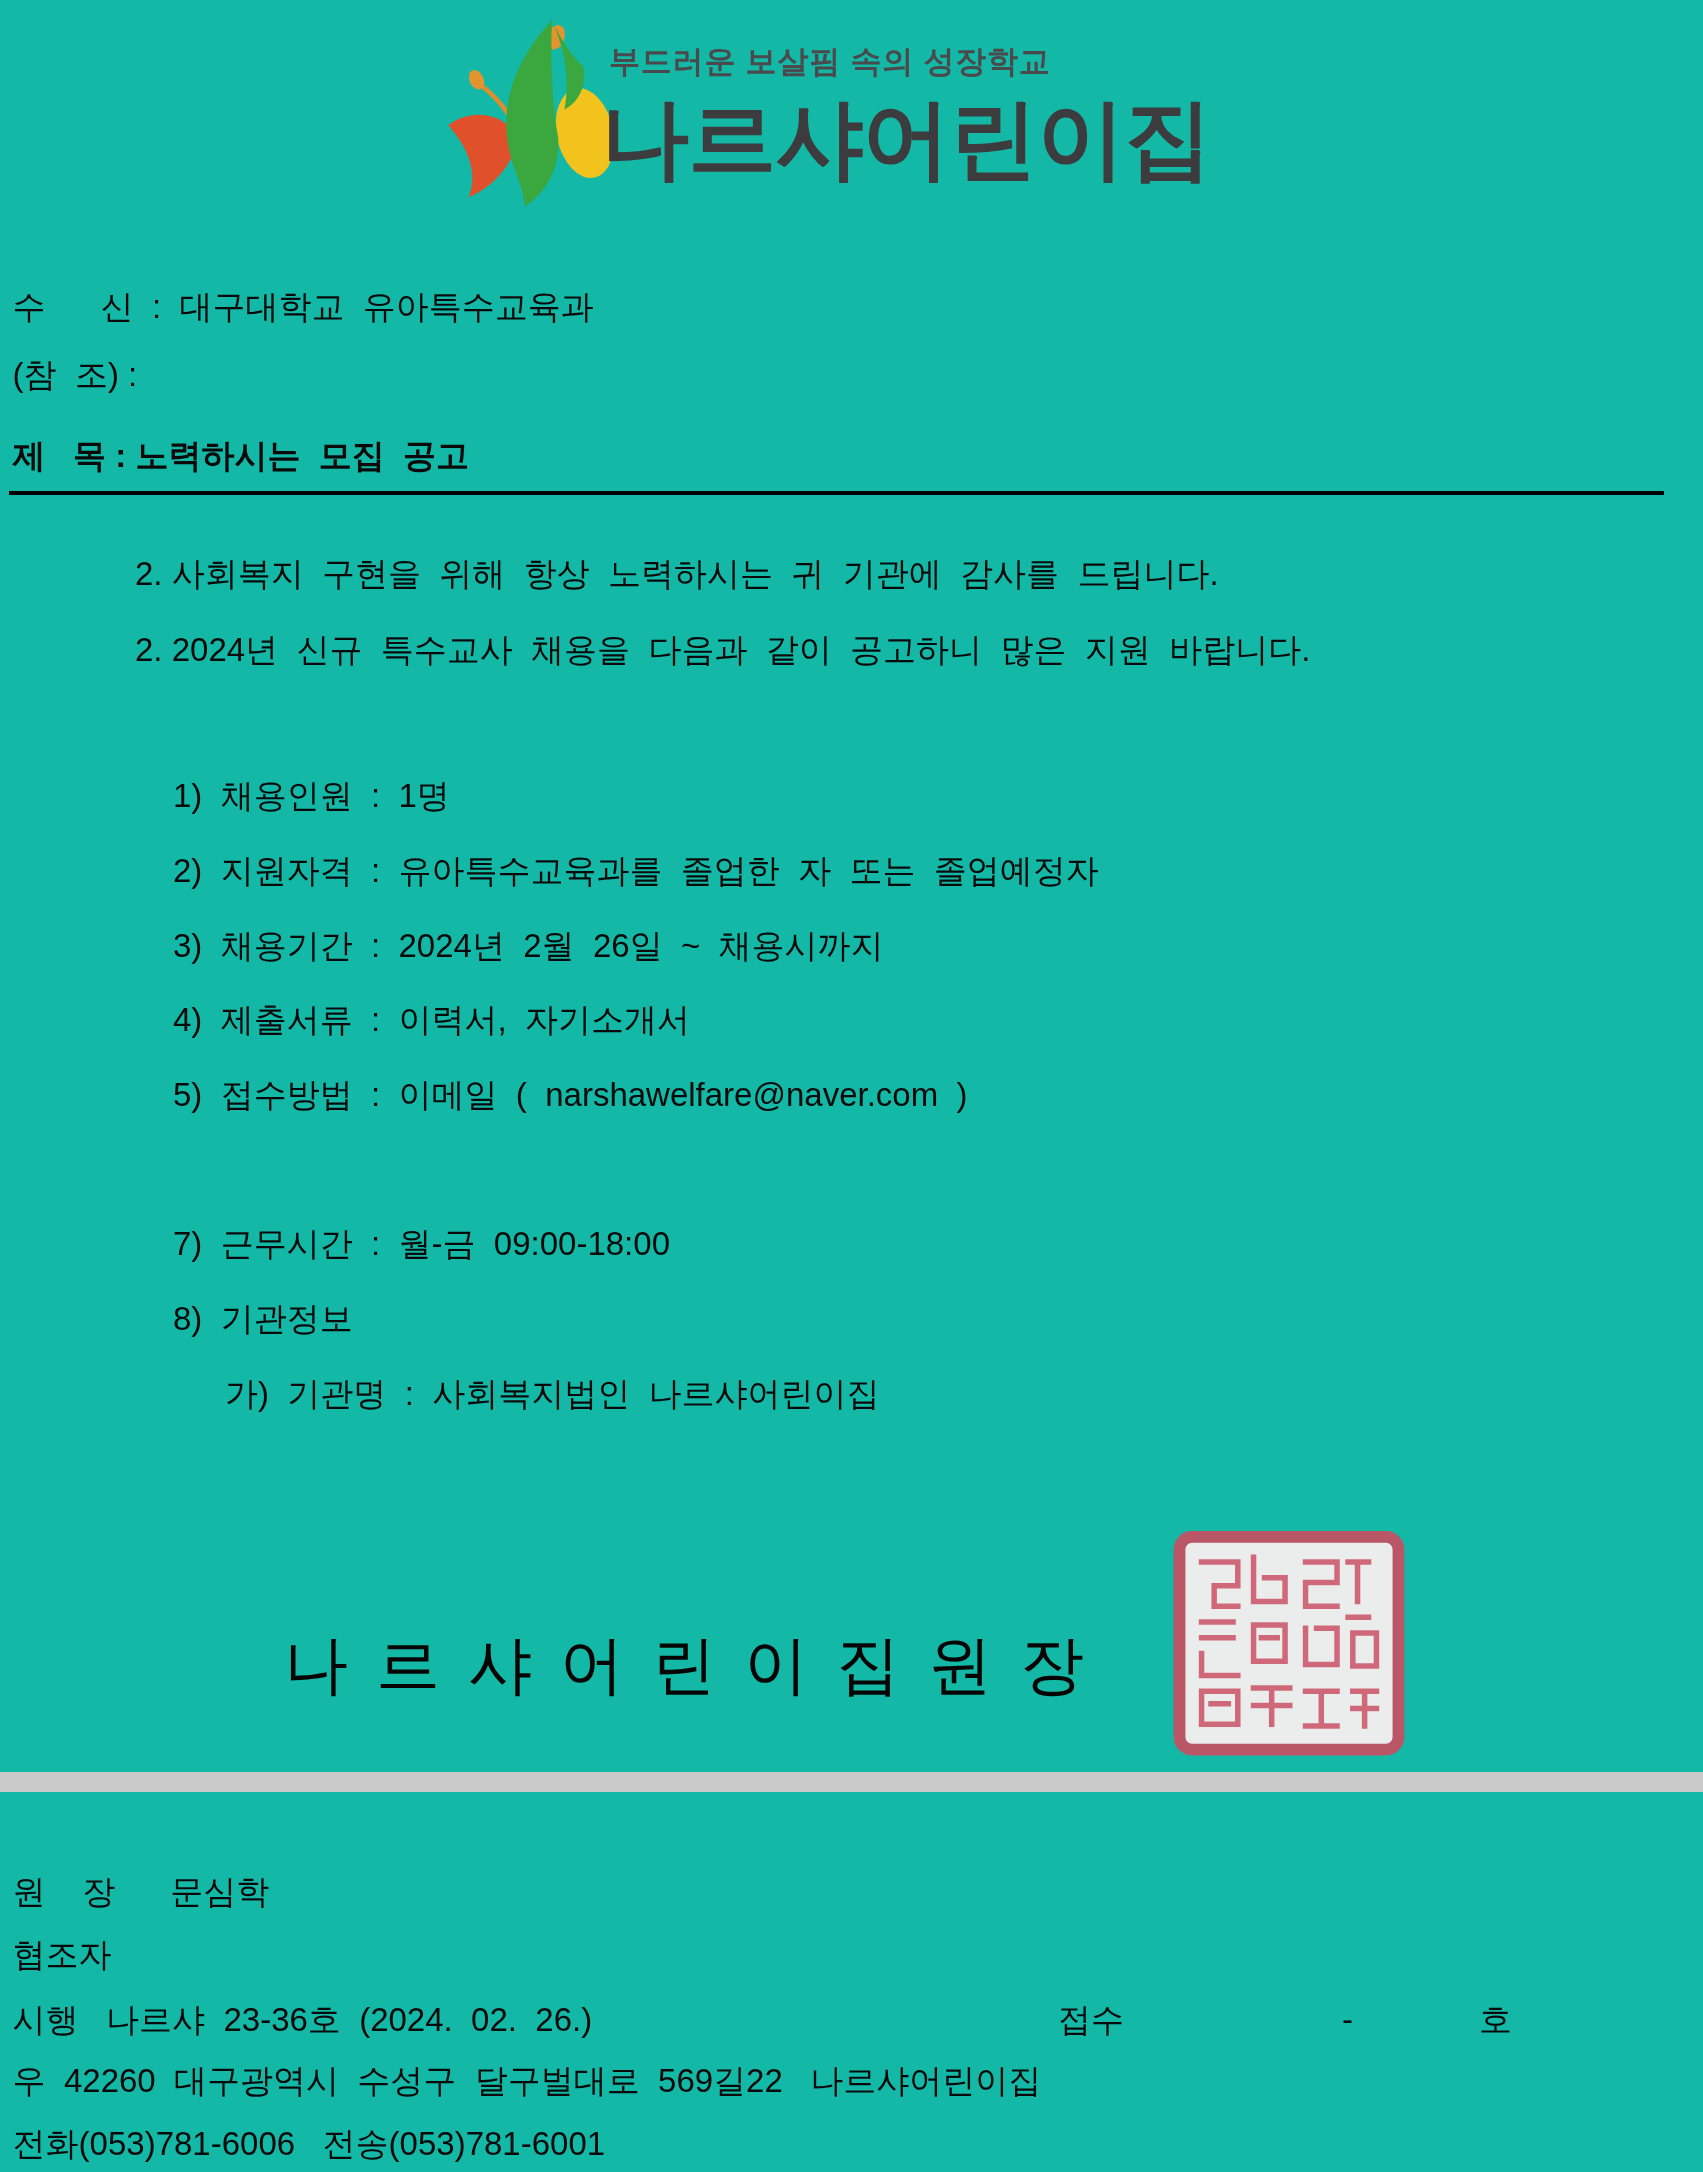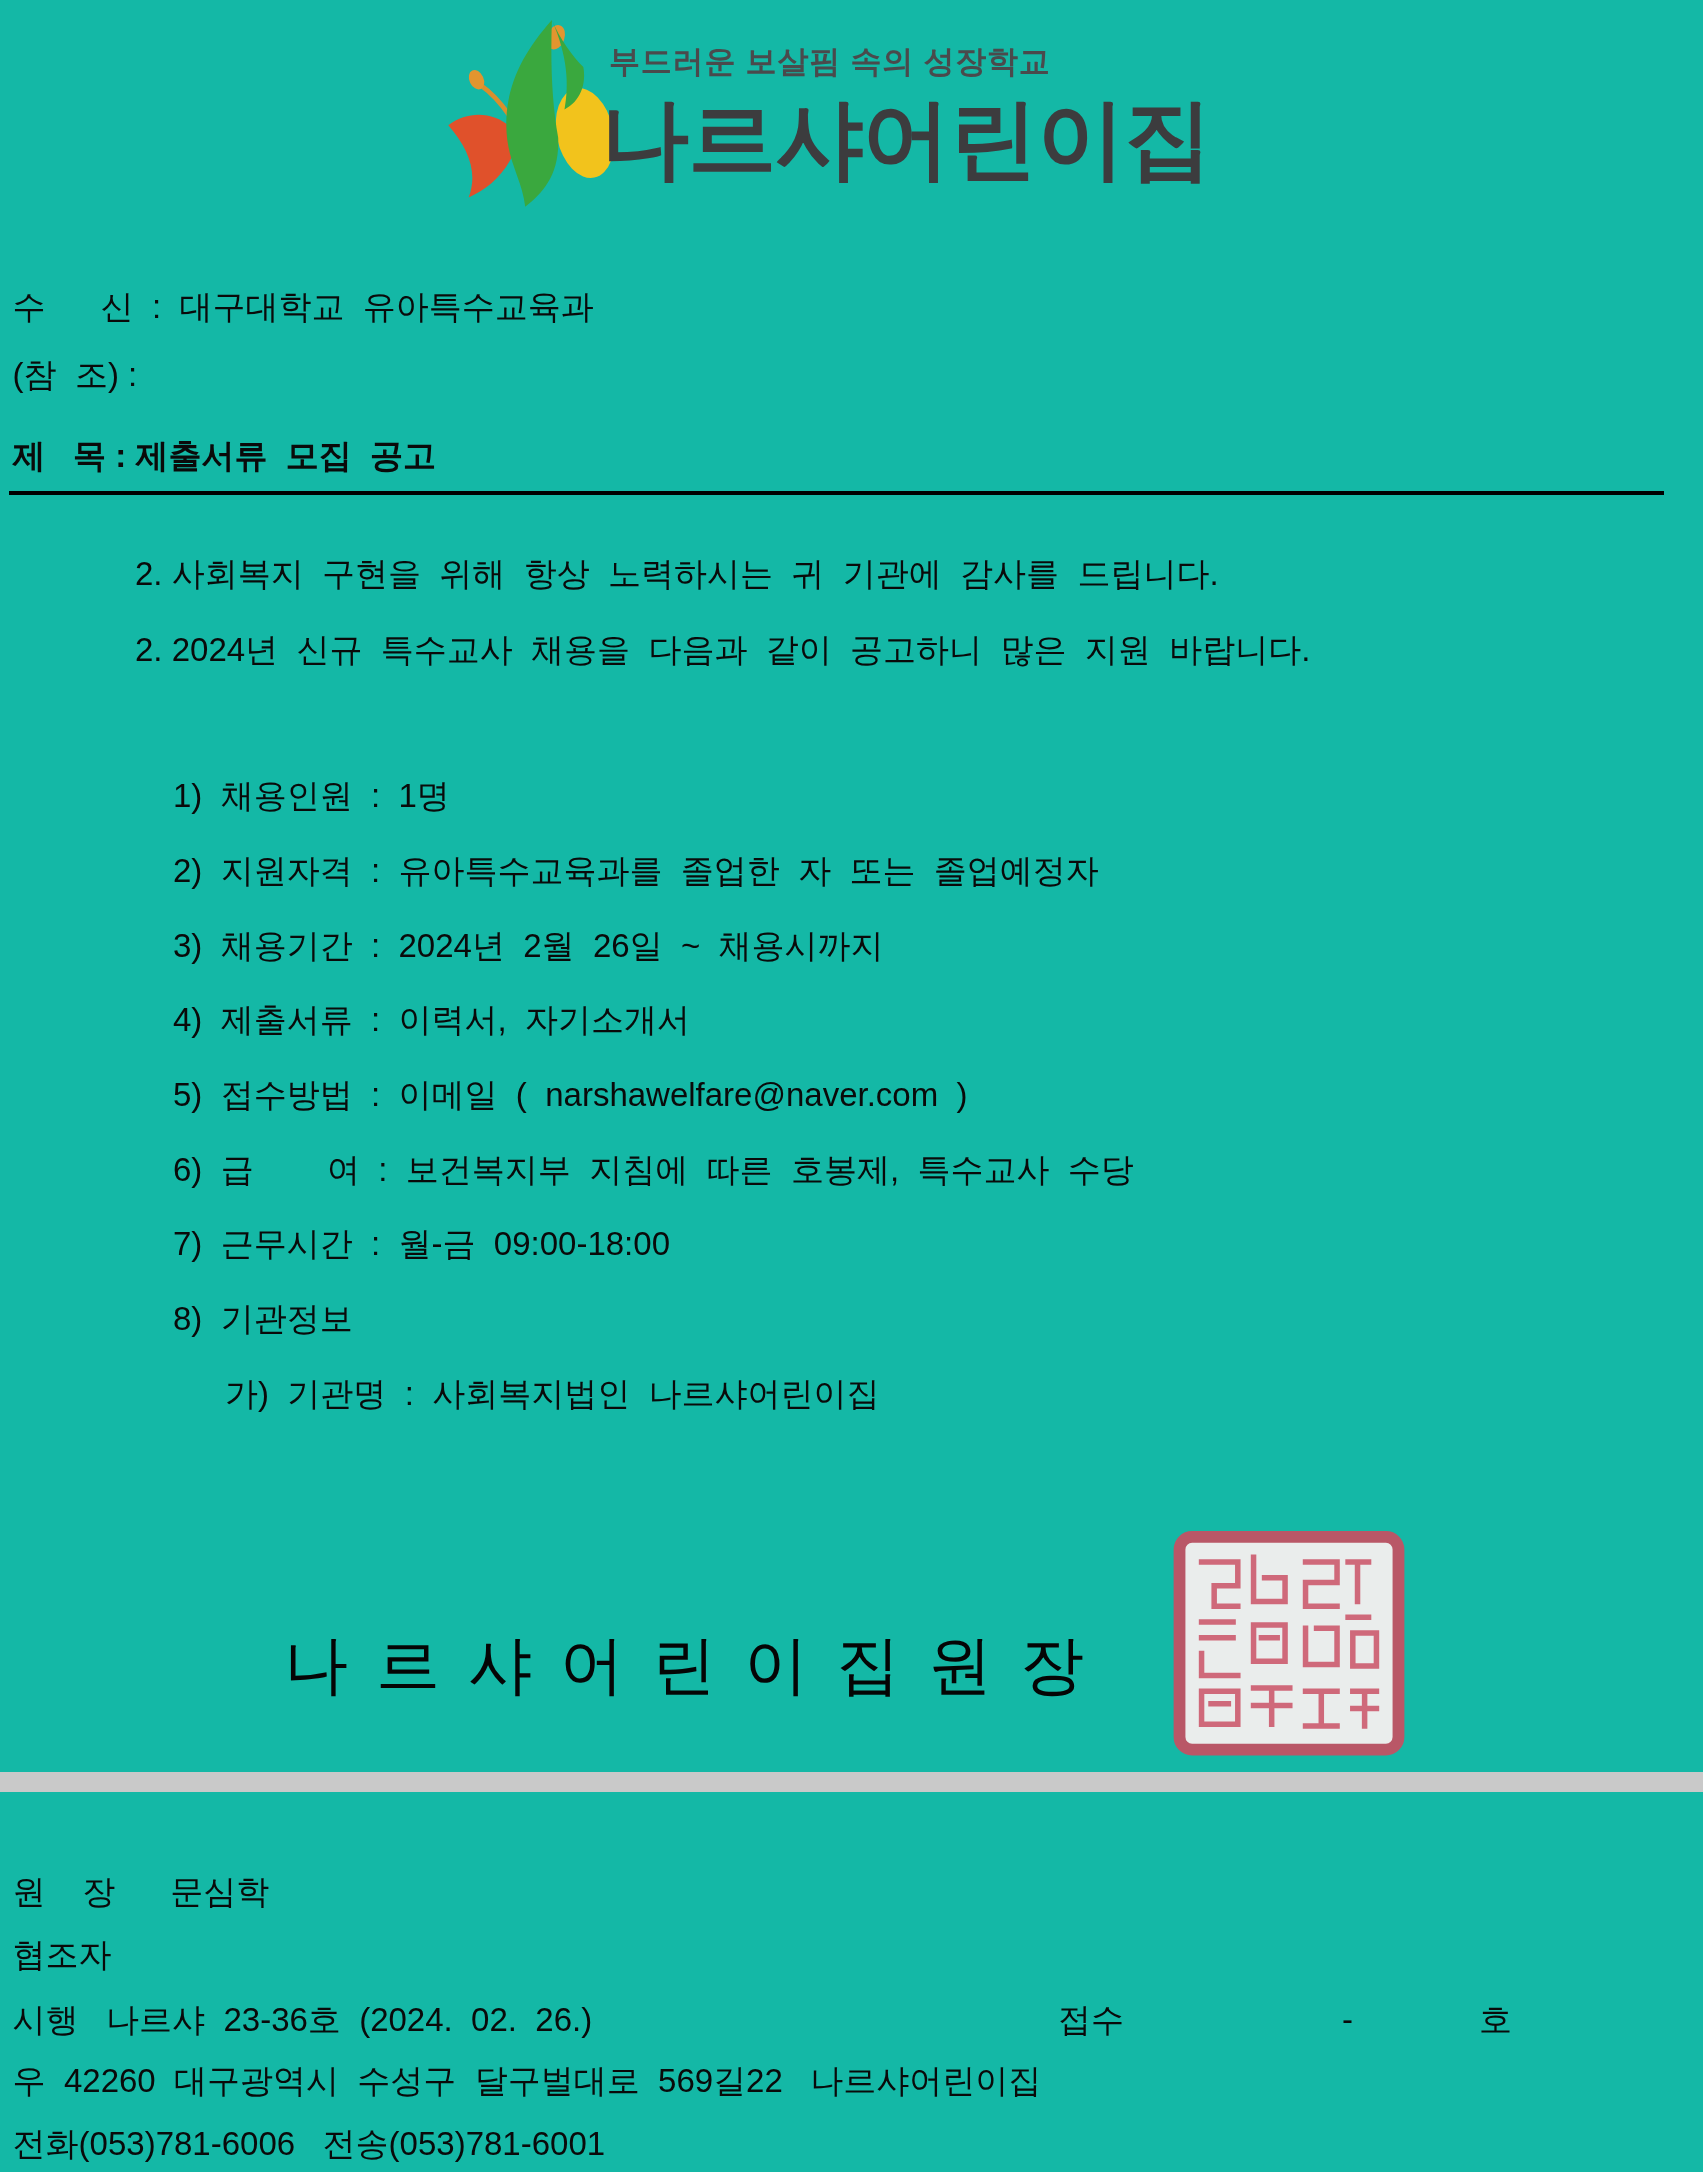--- a/index.html
+++ b/index.html
@@ -68,32 +68,31 @@
       <path d="M150,14 C116,52 94,92 92,140 C90,192 112,214 116,252
                C138,234 160,212 158,164 C150,120 148,70 150,14 Z" fill="#3aa83e"></path>
       <path d="M150,14 C170,60 172,96 166,128 C186,118 194,96 190,74 C176,60 160,38 150,14 Z" fill="#3aa83e"></path>
     </svg>
     <div class="logo-tagline">부드러운 보살핌 속의 성장학교</div>
     <div class="logo-name">나르샤어린이집</div>
   </div>
 
   <div class="abs doc-line to-line">수      신  :  대구대학교  유아특수교육과</div>
   <div class="abs doc-line cc-line">(참  조) :</div>
-  <div class="abs doc-line subject-line">제   목 : 제출서류  모집  공고</div>
+  <div class="abs doc-line subject-line">제   목 : 노력하시는  모집  공고</div>
   <div class="subject-underline"></div>
 
   <div class="abs doc-line para-1">2. 사회복지  구현을  위해  항상  노력하시는  귀  기관에  감사를  드립니다.</div>
   <div class="abs doc-line para-2">2. 2024년  신규  특수교사  채용을  다음과  같이  공고하니  많은  지원  바랍니다.</div>
 
   <div class="abs doc-line item-0">1)  채용인원  :  1명</div>
   <div class="abs doc-line item-1">2)  지원자격  :  유아특수교육과를  졸업한  자  또는  졸업예정자</div>
   <div class="abs doc-line item-2">3)  채용기간  :  2024년  2월  26일  ~  채용시까지</div>
   <div class="abs doc-line item-3">4)  제출서류  :  이력서,  자기소개서</div>
   <div class="abs doc-line item-4">5)  접수방법  :  이메일  (  narshawelfare@naver.com  )</div>
-  <div class="abs doc-line item-5">6)  급        여  :  보건복지부  지침에  따른  호봉제,  특수교사  수당</div>
   <div class="abs doc-line item-6">7)  근무시간  :  월-금  09:00-18:00</div>
   <div class="abs doc-line item-7">8)  기관정보</div>
   <div class="abs doc-line sub-0">가)  기관명  :  사회복지법인  나르샤어린이집</div>
 
   <svg class="seal" viewBox="0 0 302 292" aria-hidden="true">
     <rect x="12" y="10" width="278" height="270" rx="16" fill="#fdf2f3" stroke="#c84f62" stroke-width="15" opacity="0.92"></rect>
     <g stroke="#cb5367" stroke-width="7" fill="none" opacity="0.85" stroke-linecap="square">
       <path d="M40,42 h46 v30 h-30 v26 h30"></path>
       <path d="M40,118 h40 M40,138 h40 M40,158 v28 h46"></path>
       <path d="M40,206 h46 v42 h-46 z M52,222 h22"></path>

